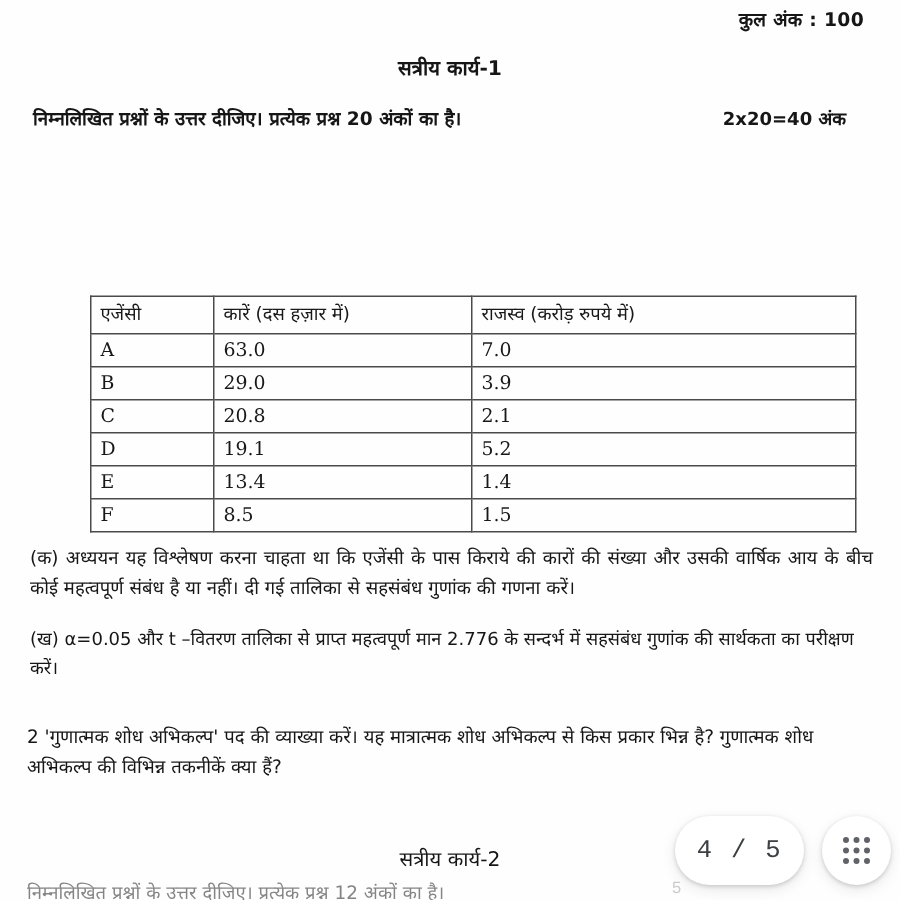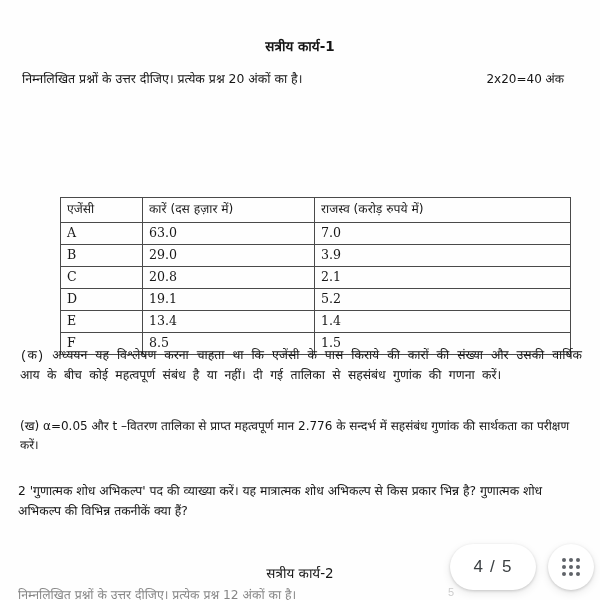--- a/index.html
+++ b/index.html
@@ -53,21 +53,21 @@
 
   .instr-row {
     position: absolute;
     top: 69px;
     left: 22px;
     right: 20px;
     display: flex;
     justify-content: space-between;
     align-items: baseline;
     font-size: 12.4px;
-    font-weight: 400;
+    font-weight: 700;
     gap: 48px;
   }
   .instr-row .instr-left { white-space: nowrap; }
   .instr-row .instr-right {
     white-space: nowrap;
     font-size: 12px;
     padding-right: 16px;
   }
 
   .q1-intro {
@@ -114,27 +114,26 @@
   col.c-rev    { width: 256px; }
   table.data-table td.num,
   table.data-table td.agency {
     font-family: "DejaVu Serif", "Liberation Serif", serif;
     font-size: 12.6px;
   }
 
   
   .para-a {
     position: absolute;
-    top: 347px;
+    top: 363px;
     left: 20px;
     width: 562px;
     font-size: 12.3px;
     line-height: 1.62;
     text-align: justify;
-    font-family: Liberation Mono, monospace;
   }
   .para-b {
     position: absolute;
     top: 417px;
     left: 20px;
     width: 562px;
     font-size: 12px;
     line-height: 1.62;
     text-align: left;
   }
@@ -182,21 +181,21 @@
     padding: 0 14px;
     background: #ffffff;
     border-radius: 26px;
     box-shadow: 0 1px 3px rgba(0,0,0,0.17), 0 3px 10px rgba(0,0,0,0.09);
     display: flex;
     align-items: center;
     justify-content: center;
     font-size: 17px;
     color: #3c4043;
     letter-spacing: 1.2px;
-    font-family: Liberation Sans, sans-serif;
+    font-family: Liberation Mono, monospace;
   }
 
   .apps-button {
     position: absolute;
     right: 6px;
     bottom: 10px;
     width: 46px;
     height: 46px;
     background: #ffffff;
     border-radius: 50%;
@@ -227,20 +226,21 @@
     color: #9a9a9a;
     opacity: 0.5;
     font-family: "Liberation Sans", sans-serif;
   }
 </style>
 </head>
 <body>
 
 <div id="doc-page">
 
+  <div class="hi marks-total">कुल अंक : 100</div>
 
   <div class="hi section-title-1">सत्रीय कार्य-1</div>
 
   <div class="instr-row">
     <span class="hi instr-left">निम्नलिखित प्रश्नों के उत्तर दीजिए। प्रत्येक प्रश्न 20 अंकों का है।</span>
     <span class="hi instr-right">2x20=40 अंक</span>
   </div>
 
 
   <div class="data-table-wrap">

